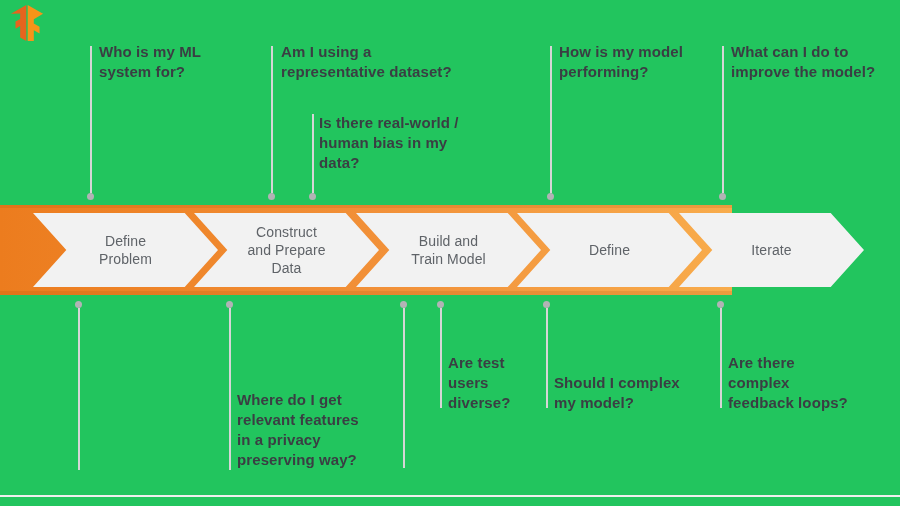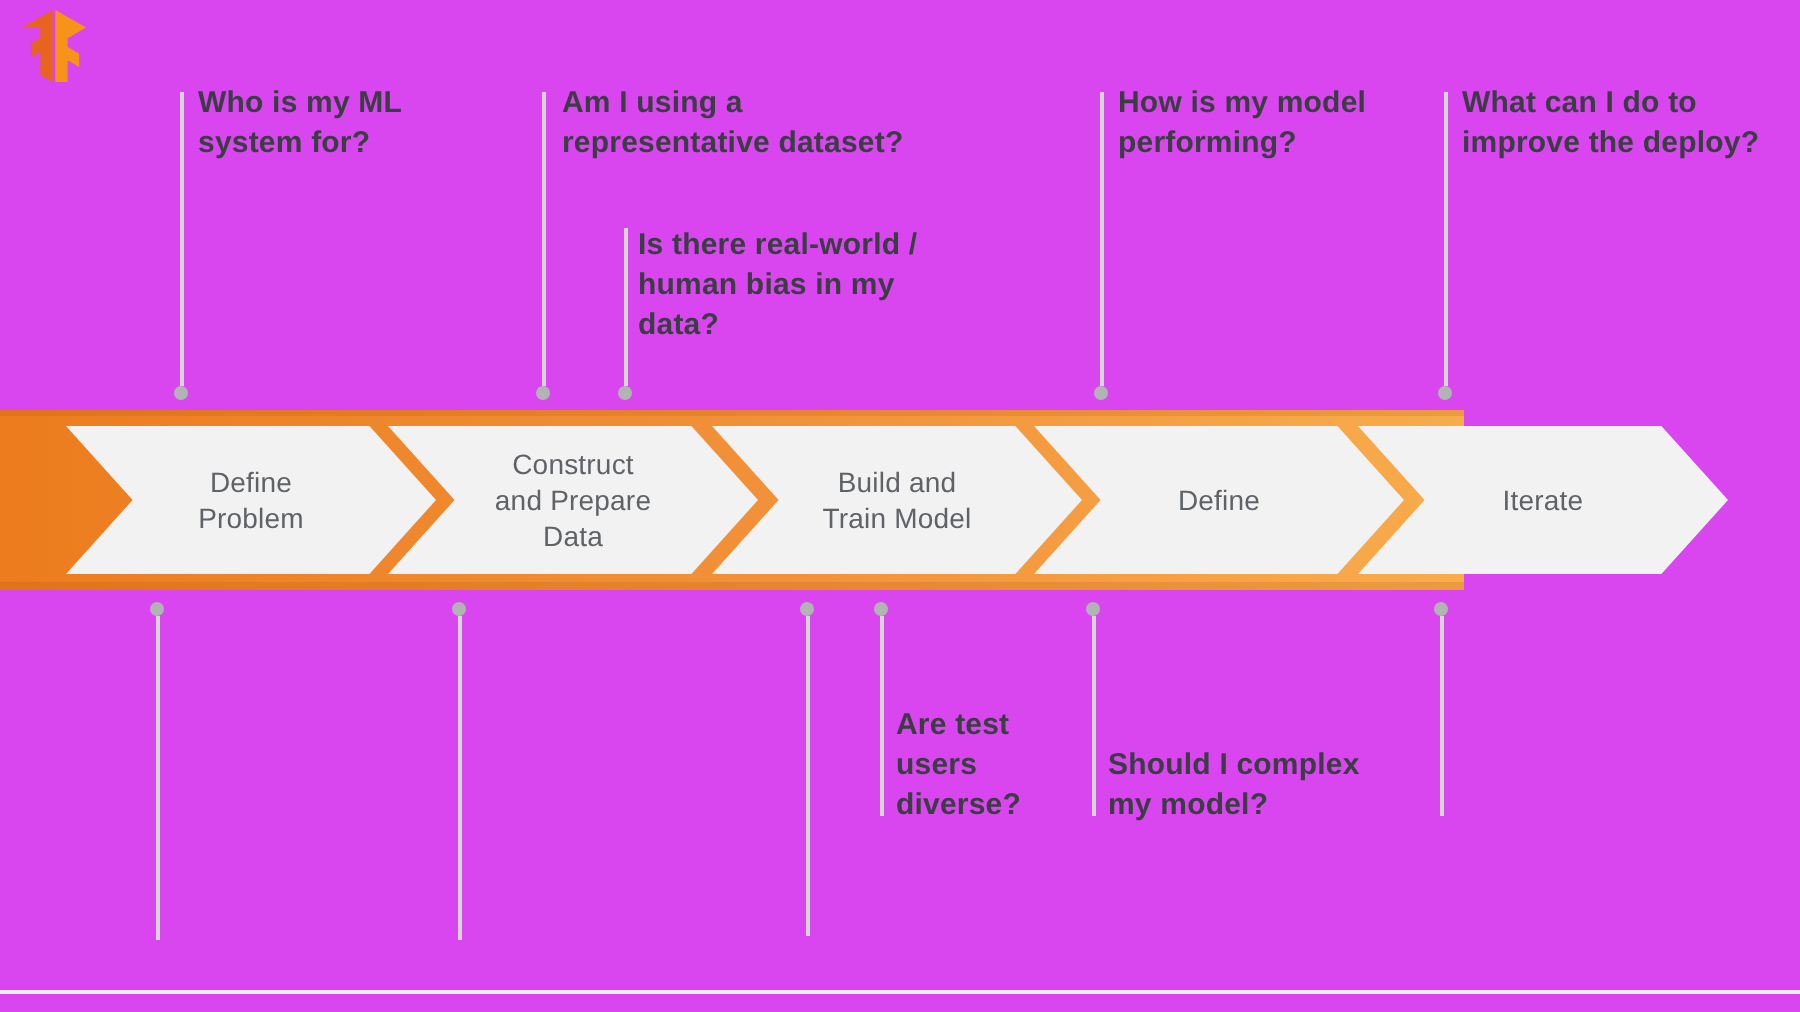--- a/index.html
+++ b/index.html
@@ -1,18 +1,18 @@
 <!DOCTYPE html>
 <html><head>
 <meta charset="utf-8">
 <style>
   html,body { margin:0; padding:0; background:#ffffff; }
   .canvas {
     position:relative; width:900px; height:506px; overflow:hidden;
-    background:#d946ef;
+    background:#22c55e;
     font-family:"Liberation Sans", sans-serif;
     text-decoration:underline;
   }
 
   
   .tf-logo { position:absolute; left:9px; top:5px; width:36px; height:36px; }
 
   
   .banner {
     position:absolute; left:0; top:205px; width:732px; height:90px;
@@ -76,21 +76,21 @@
   <div class="q" style="left:99px;top:42px">Who is my ML
 system for?</div>
   <div class="q" style="left:281px;top:42px">Am I using a
 representative dataset?</div>
   <div class="q" style="left:319px;top:113px">Is there real-world /
 human bias in my
 data?</div>
   <div class="q" style="left:559px;top:42px">How is my model
 performing?</div>
   <div class="q" style="left:731px;top:42px">What can I do to
-improve the deploy?</div>
+improve the model?</div>
 
   <div class="banner">
     <div class="stage" style="left:33px">
         <span>Define
 Problem</span>
       </div>
     <div class="stage" style="left:356px">
         <span>Build and
 Train Model</span>
       </div>
@@ -118,20 +118,27 @@
 
   <div class="dot" style="left:437px;top:301px"></div>
   <div class="vline" style="left:440px;top:308px;height:100px"></div>
 
   <div class="dot" style="left:543px;top:301px"></div>
   <div class="vline" style="left:546px;top:308px;height:100px"></div>
 
   <div class="dot" style="left:717px;top:301px"></div>
   <div class="vline" style="left:720px;top:308px;height:100px"></div>
 
+  <div class="q" style="left:237px;top:390px">Where do I get
+relevant features
+in a privacy
+preserving way?</div>
   <div class="q" style="left:448px;top:353px">Are test
 users
 diverse?</div>
   <div class="q" style="left:554px;top:373px">Should I complex
 my model?</div>
+  <div class="q" style="left:728px;top:353px">Are there
+complex
+feedback loops?</div>
 
   <div class="divider"></div>
 </div>
 
 </body></html>

